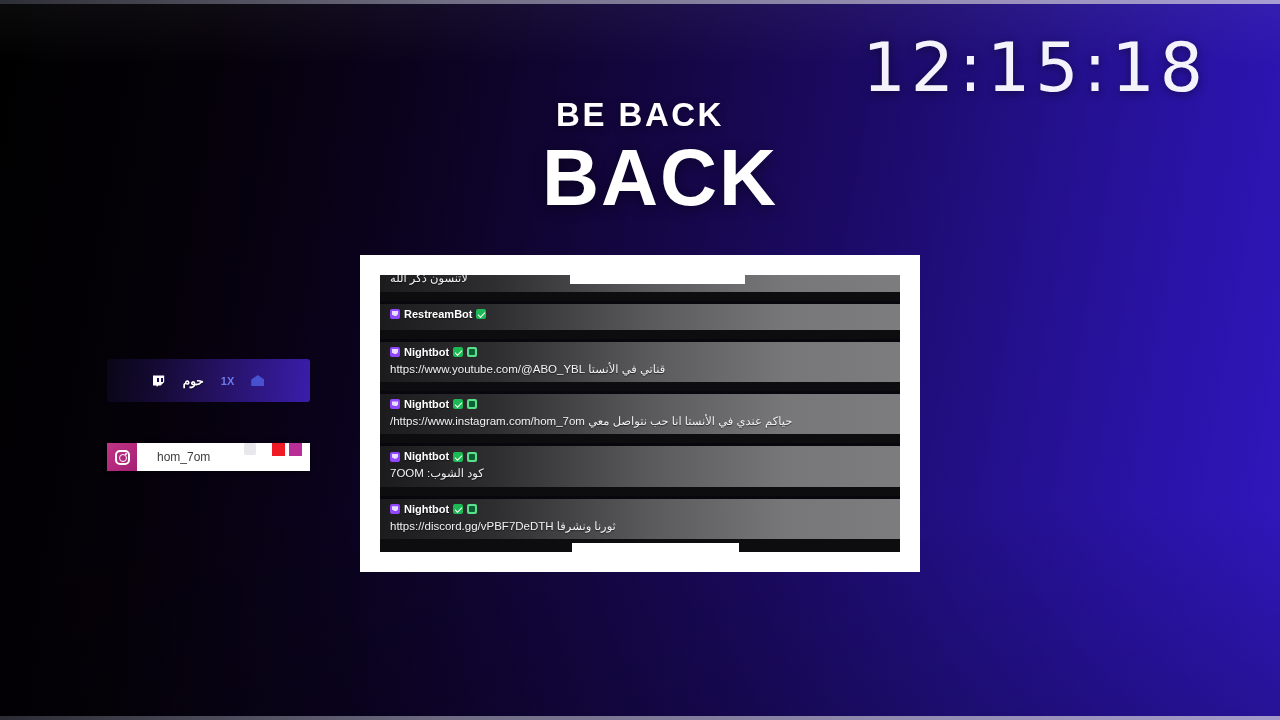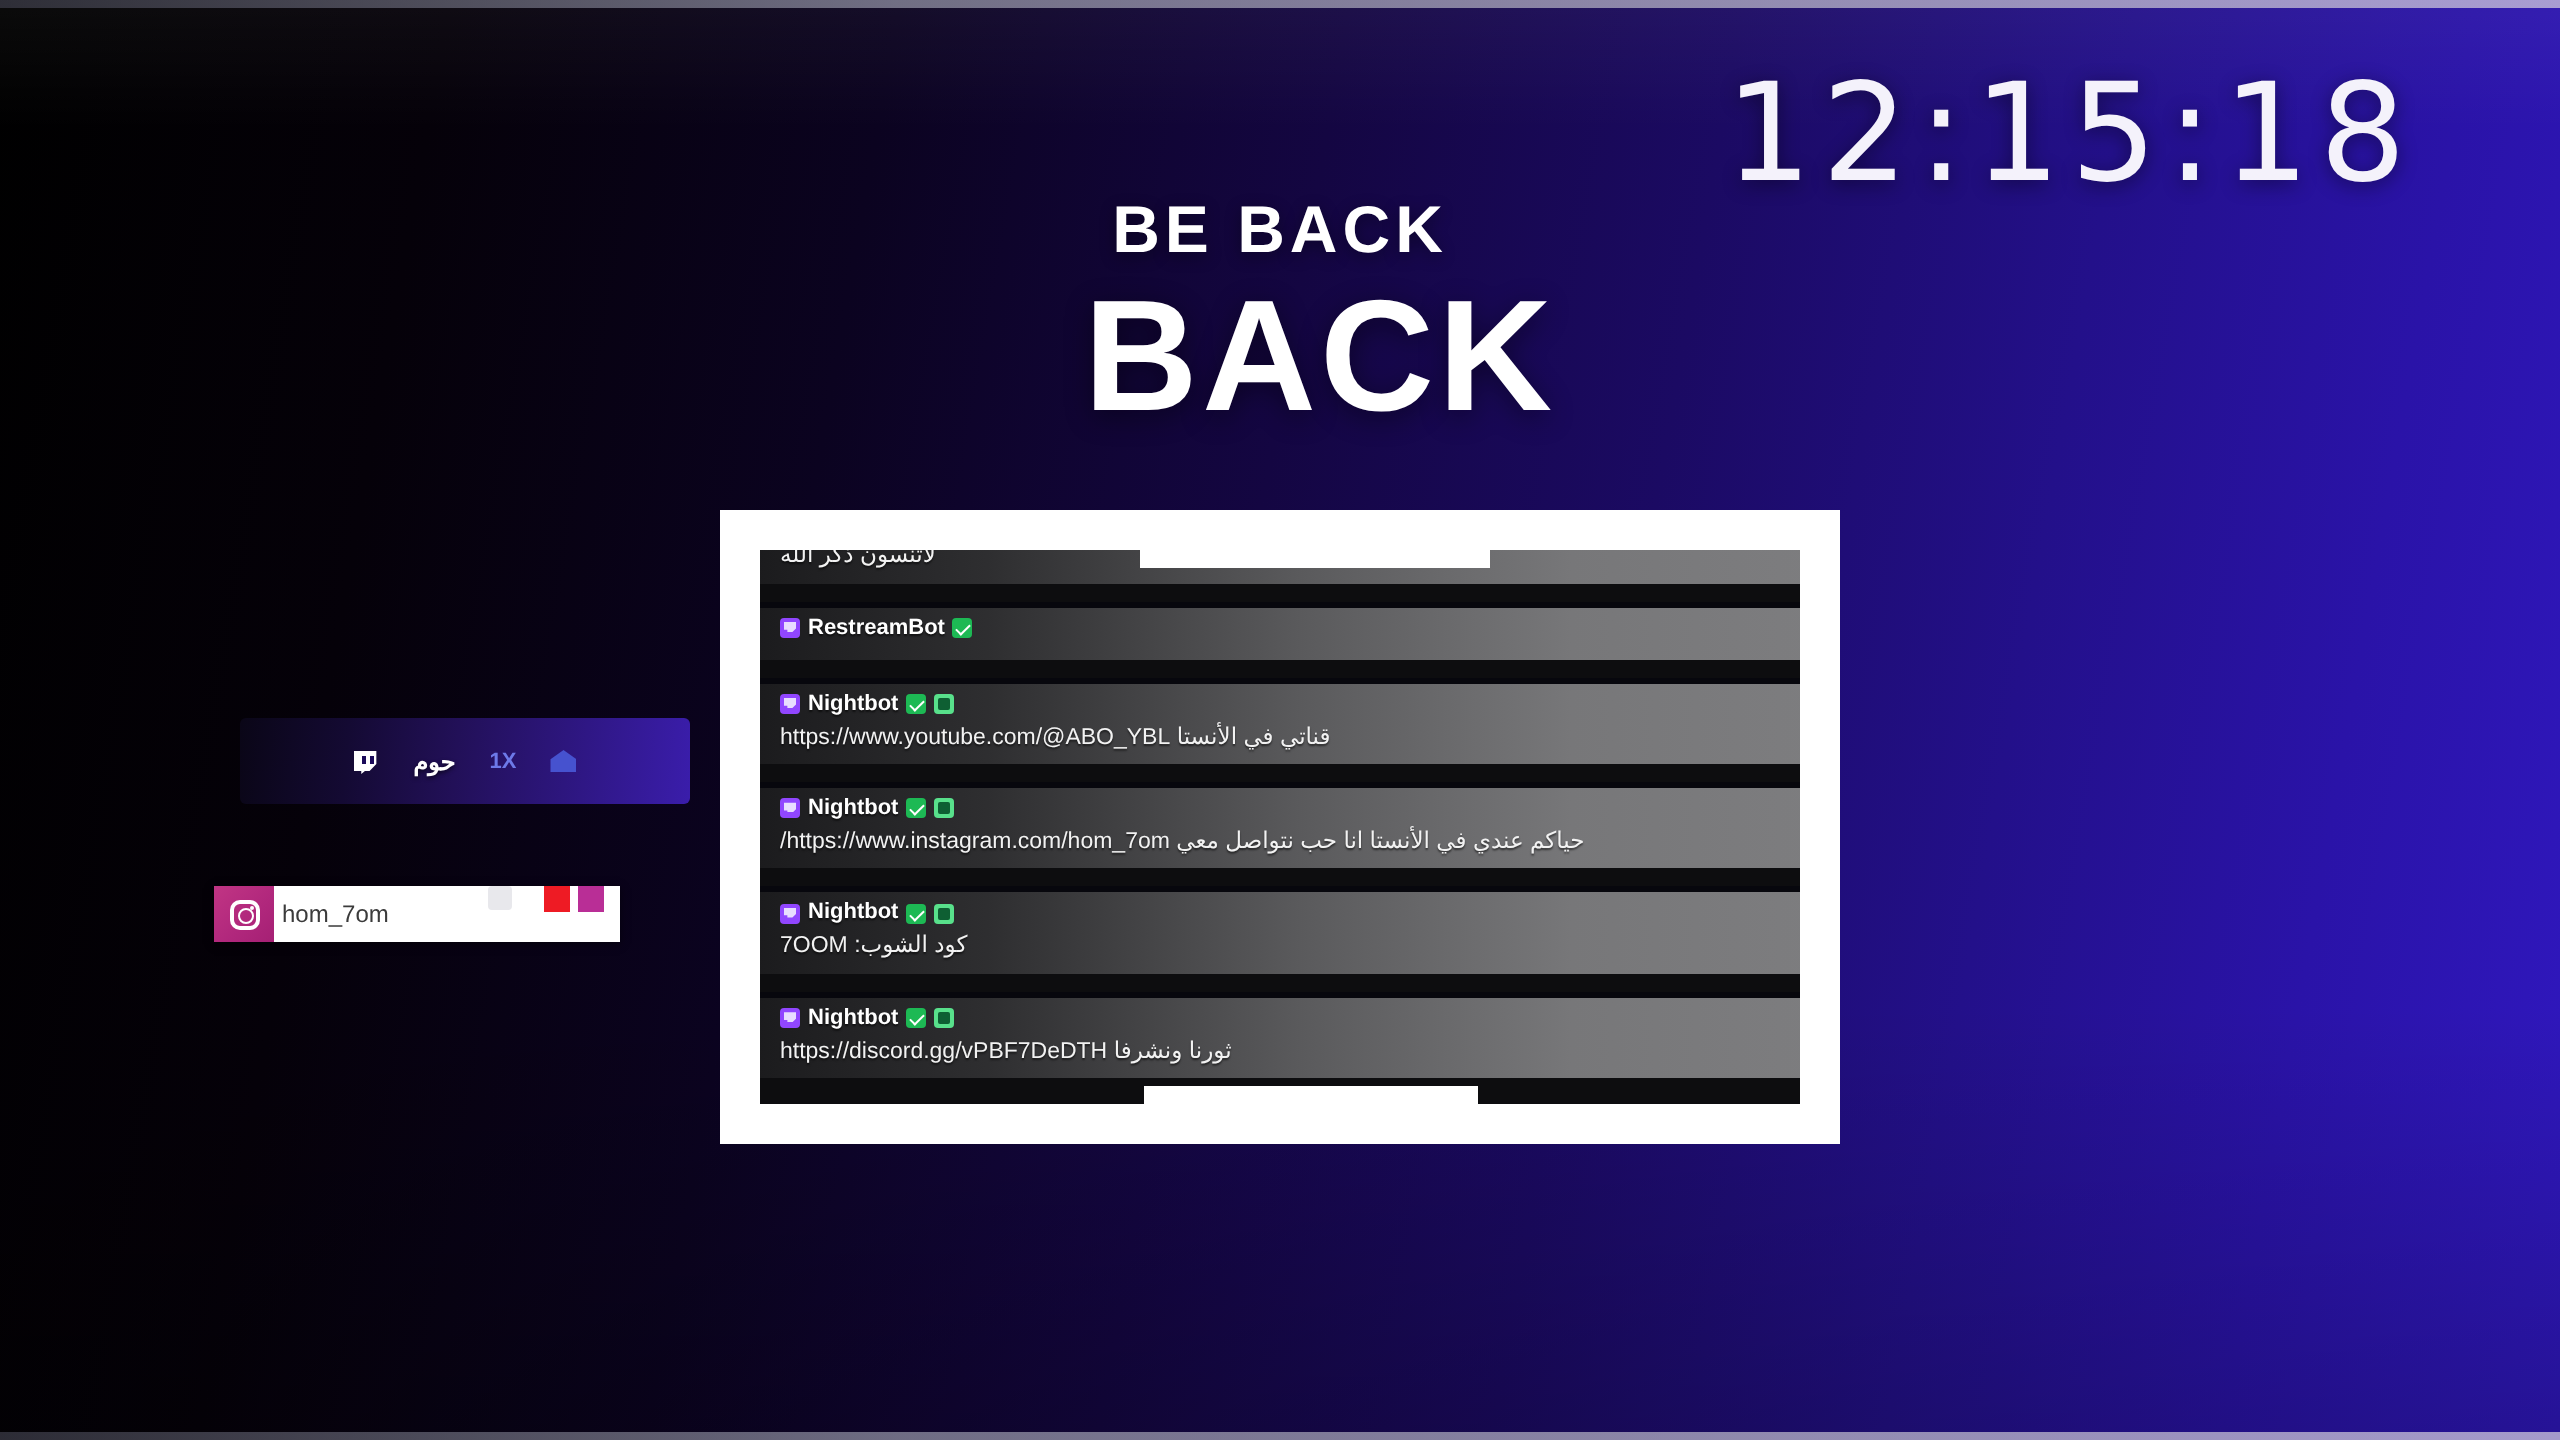--- a/index.html
+++ b/index.html
@@ -212,31 +212,30 @@
     z-index: 5;
   }
   .veil-top  { left: 190px; top: 0px;   width: 175px; height: 9px; }
   .veil-bot  { left: 192px; bottom: 0px; width: 167px; height: 9px; }
 
   
   .twitch-widget {
     position: absolute;
     left: 107px;
     top: 359px;
-    width: 225px;
+    width: 203px;
     height: 43px;
     border-radius: 3px;
     background: linear-gradient(95deg,
         #0a0617 0%, #140a33 24%, #221058 48%, #2d167e 72%, #3a1dab 100%);
     display: flex;
     align-items: center;
     justify-content: center;
     gap: 17px;
     overflow: hidden;
-    margin-left: 13px;
   }
   .tw-glyph {
     width: 13px; height: 13px;
     position: relative;
     flex: 0 0 auto;
   }
   .tw-glyph::before {
     content: "";
     position: absolute;
     inset: 0;
@@ -315,21 +314,21 @@
     position: absolute;
     right: 1px; top: 1px;
     width: 2px; height: 2px;
     background: #ffffff;
     border-radius: 50%;
   }
   .ig-handle {
     flex: 1 1 auto;
     display: flex;
     align-items: center;
-    padding-left: 4px;
+    padding-left: 20px;
     font-size: 12px;
     font-weight: 400;
     color: #3b3b3b;
   }
   .ig-ghost {
     width: 12px; height: 12px;
     background: #e8e8ec;
     border-radius: 2px;
     margin-right: 16px;
     flex: 0 0 auto;

